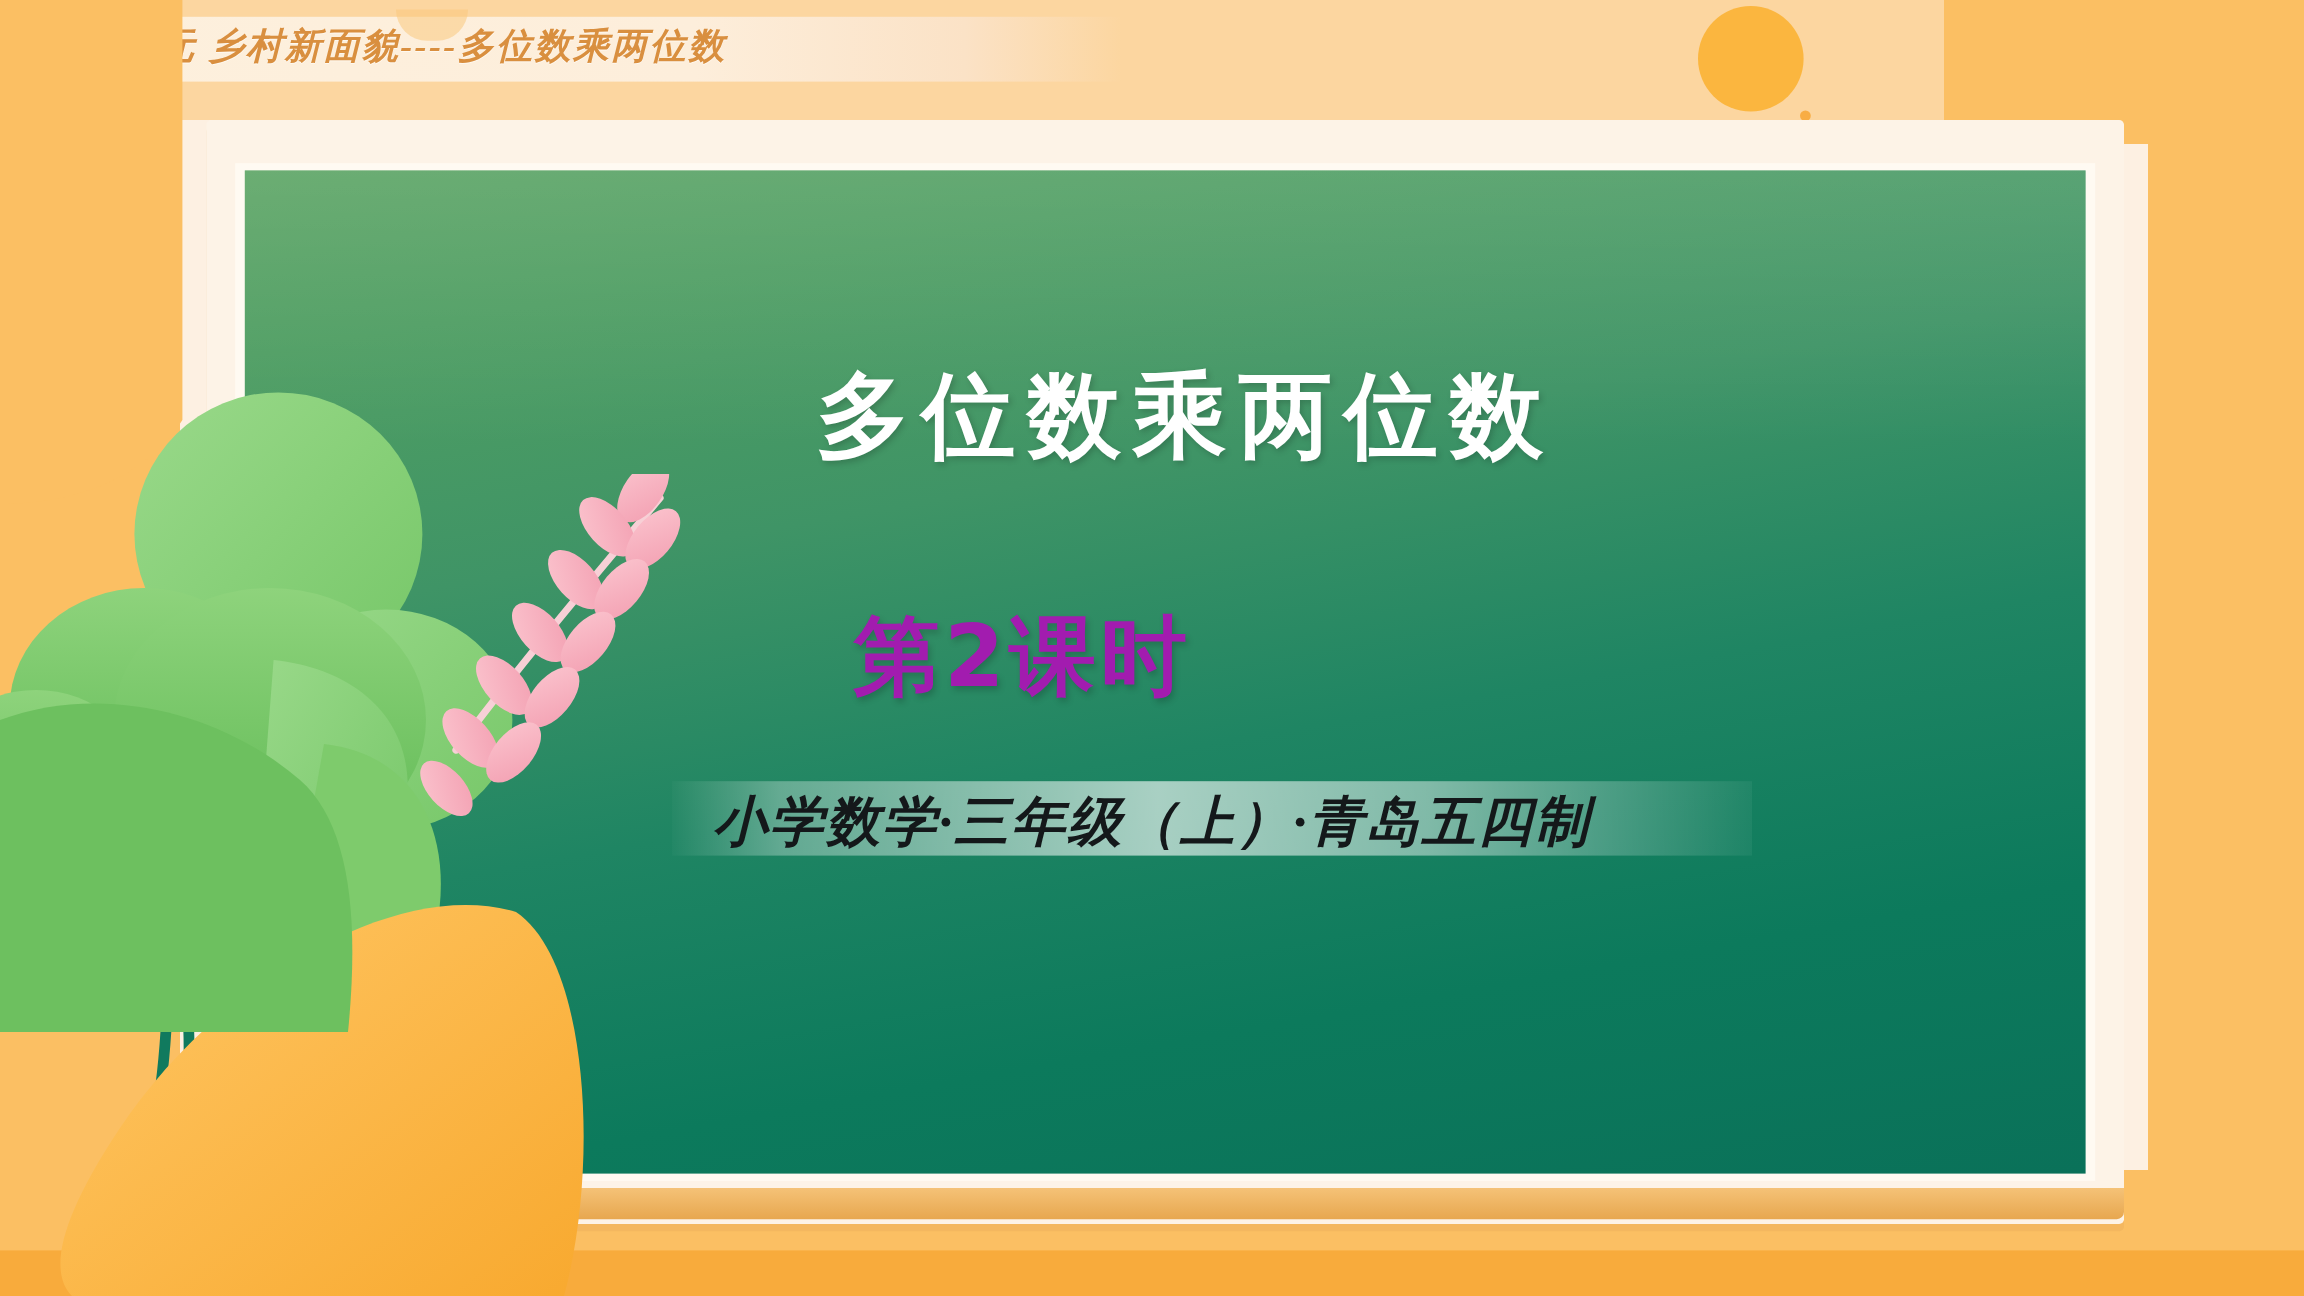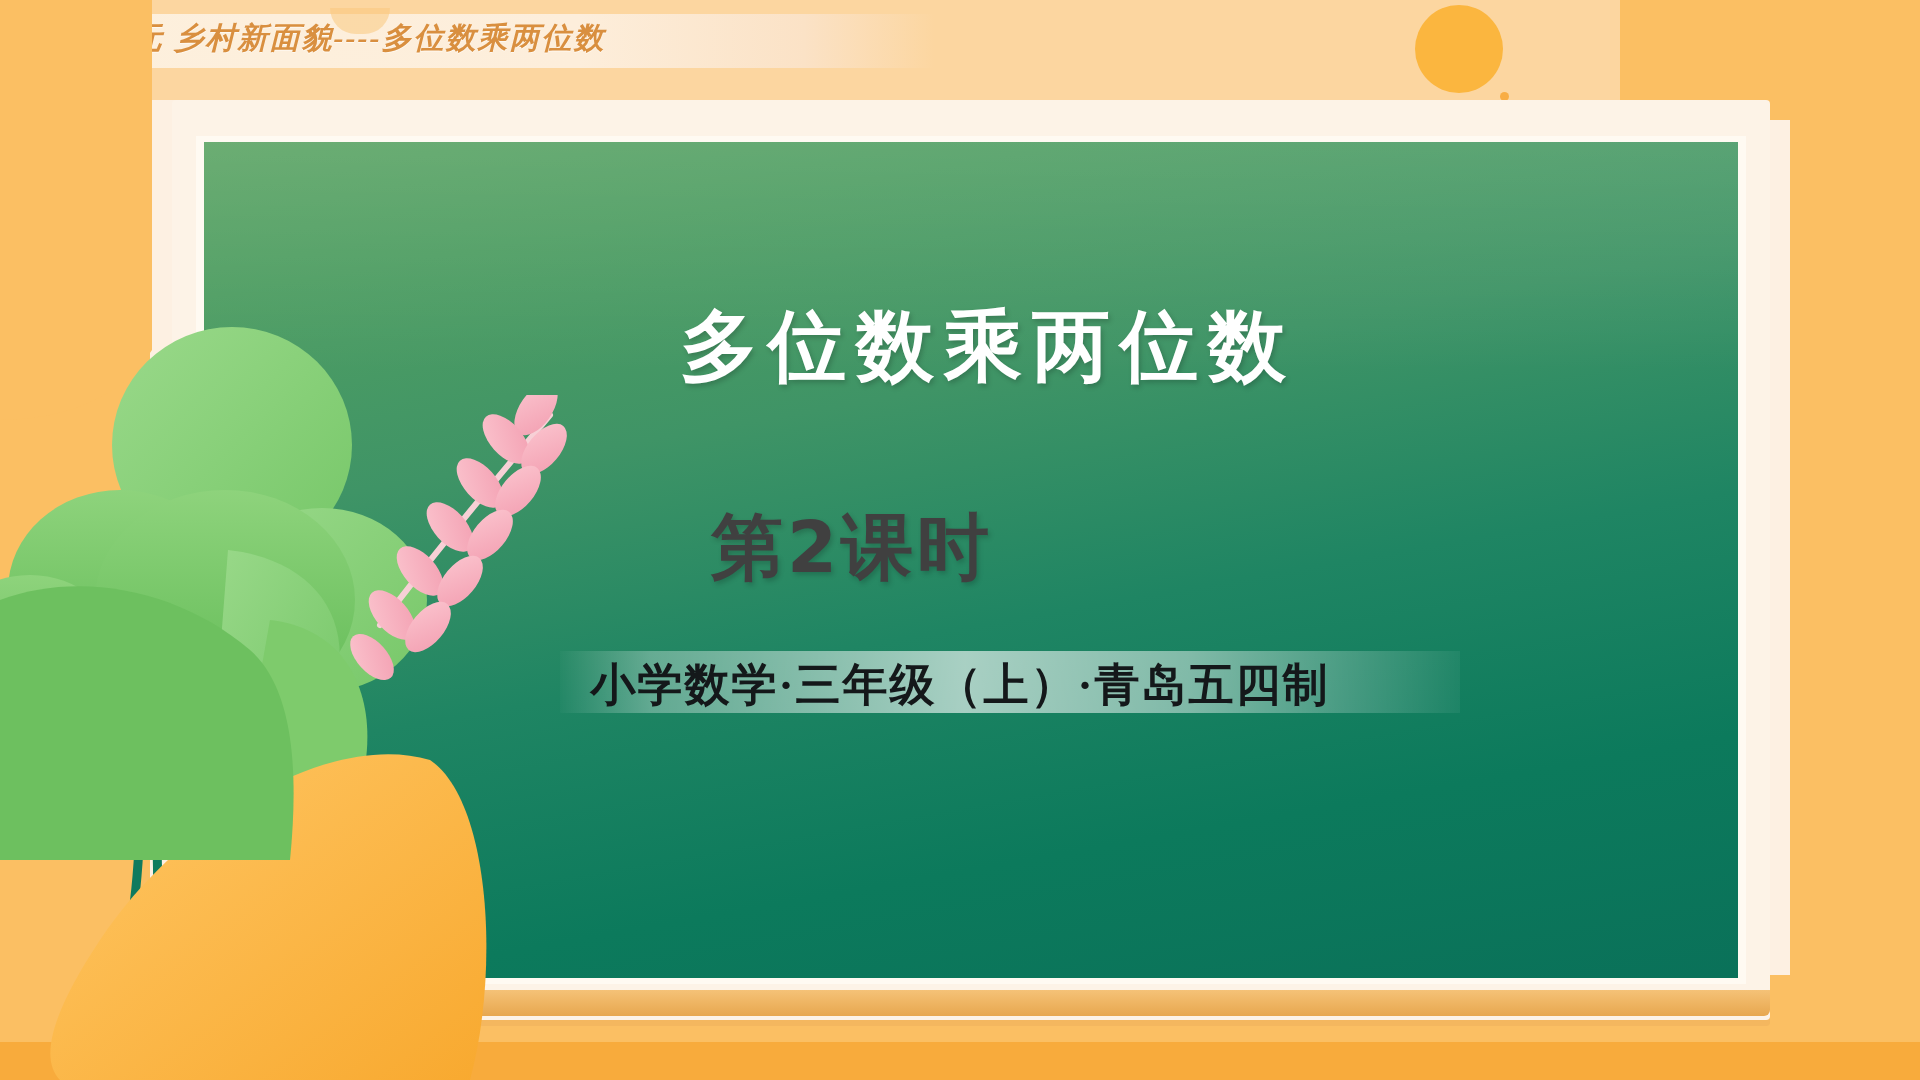--- a/index.html
+++ b/index.html
@@ -99,36 +99,36 @@
     font-family:"DejaVu Sans","Liberation Sans",sans-serif;
     font-weight:bold;font-size:78px;letter-spacing:10px;
     color:#ffffff;
     text-shadow:2px 3px 5px rgba(0,0,0,0.18);
     padding-left:28px;
   }
   .sub-title{
     position:absolute;left:0;top:500px;width:1704px;text-align:center;
     font-family:"DejaVu Sans","Liberation Sans",sans-serif;
     font-weight:bold;font-size:72px;letter-spacing:4px;
-    color:#404040;
+    color:#a21caf;
     text-shadow:2px 3px 5px rgba(0,0,0,0.18);
   }
   .meta-band{
     position:absolute;left:560px;top:651px;width:900px;height:62px;
     background:linear-gradient(90deg,
       rgba(255,255,255,0.02) 0%,
       rgba(255,255,255,0.30) 10%,
       rgba(255,255,255,0.62) 45%,
       rgba(255,255,255,0.45) 70%,
       rgba(255,255,255,0.05) 100%);
   }
   .meta-title{
     position:absolute;left:0;top:655px;width:1920px;text-align:center;
     font-family:"Liberation Serif","DejaVu Serif",serif;
-    font-weight:bold;
+    font-weight:bold;font-style:italic;
     font-size:45px;letter-spacing:2px;
     color:#14181a;
     white-space:nowrap;
   }
   
   .deco{position:absolute;pointer-events:none;}
   
   .nosel{user-select:none;}
 </style>
 </head>

